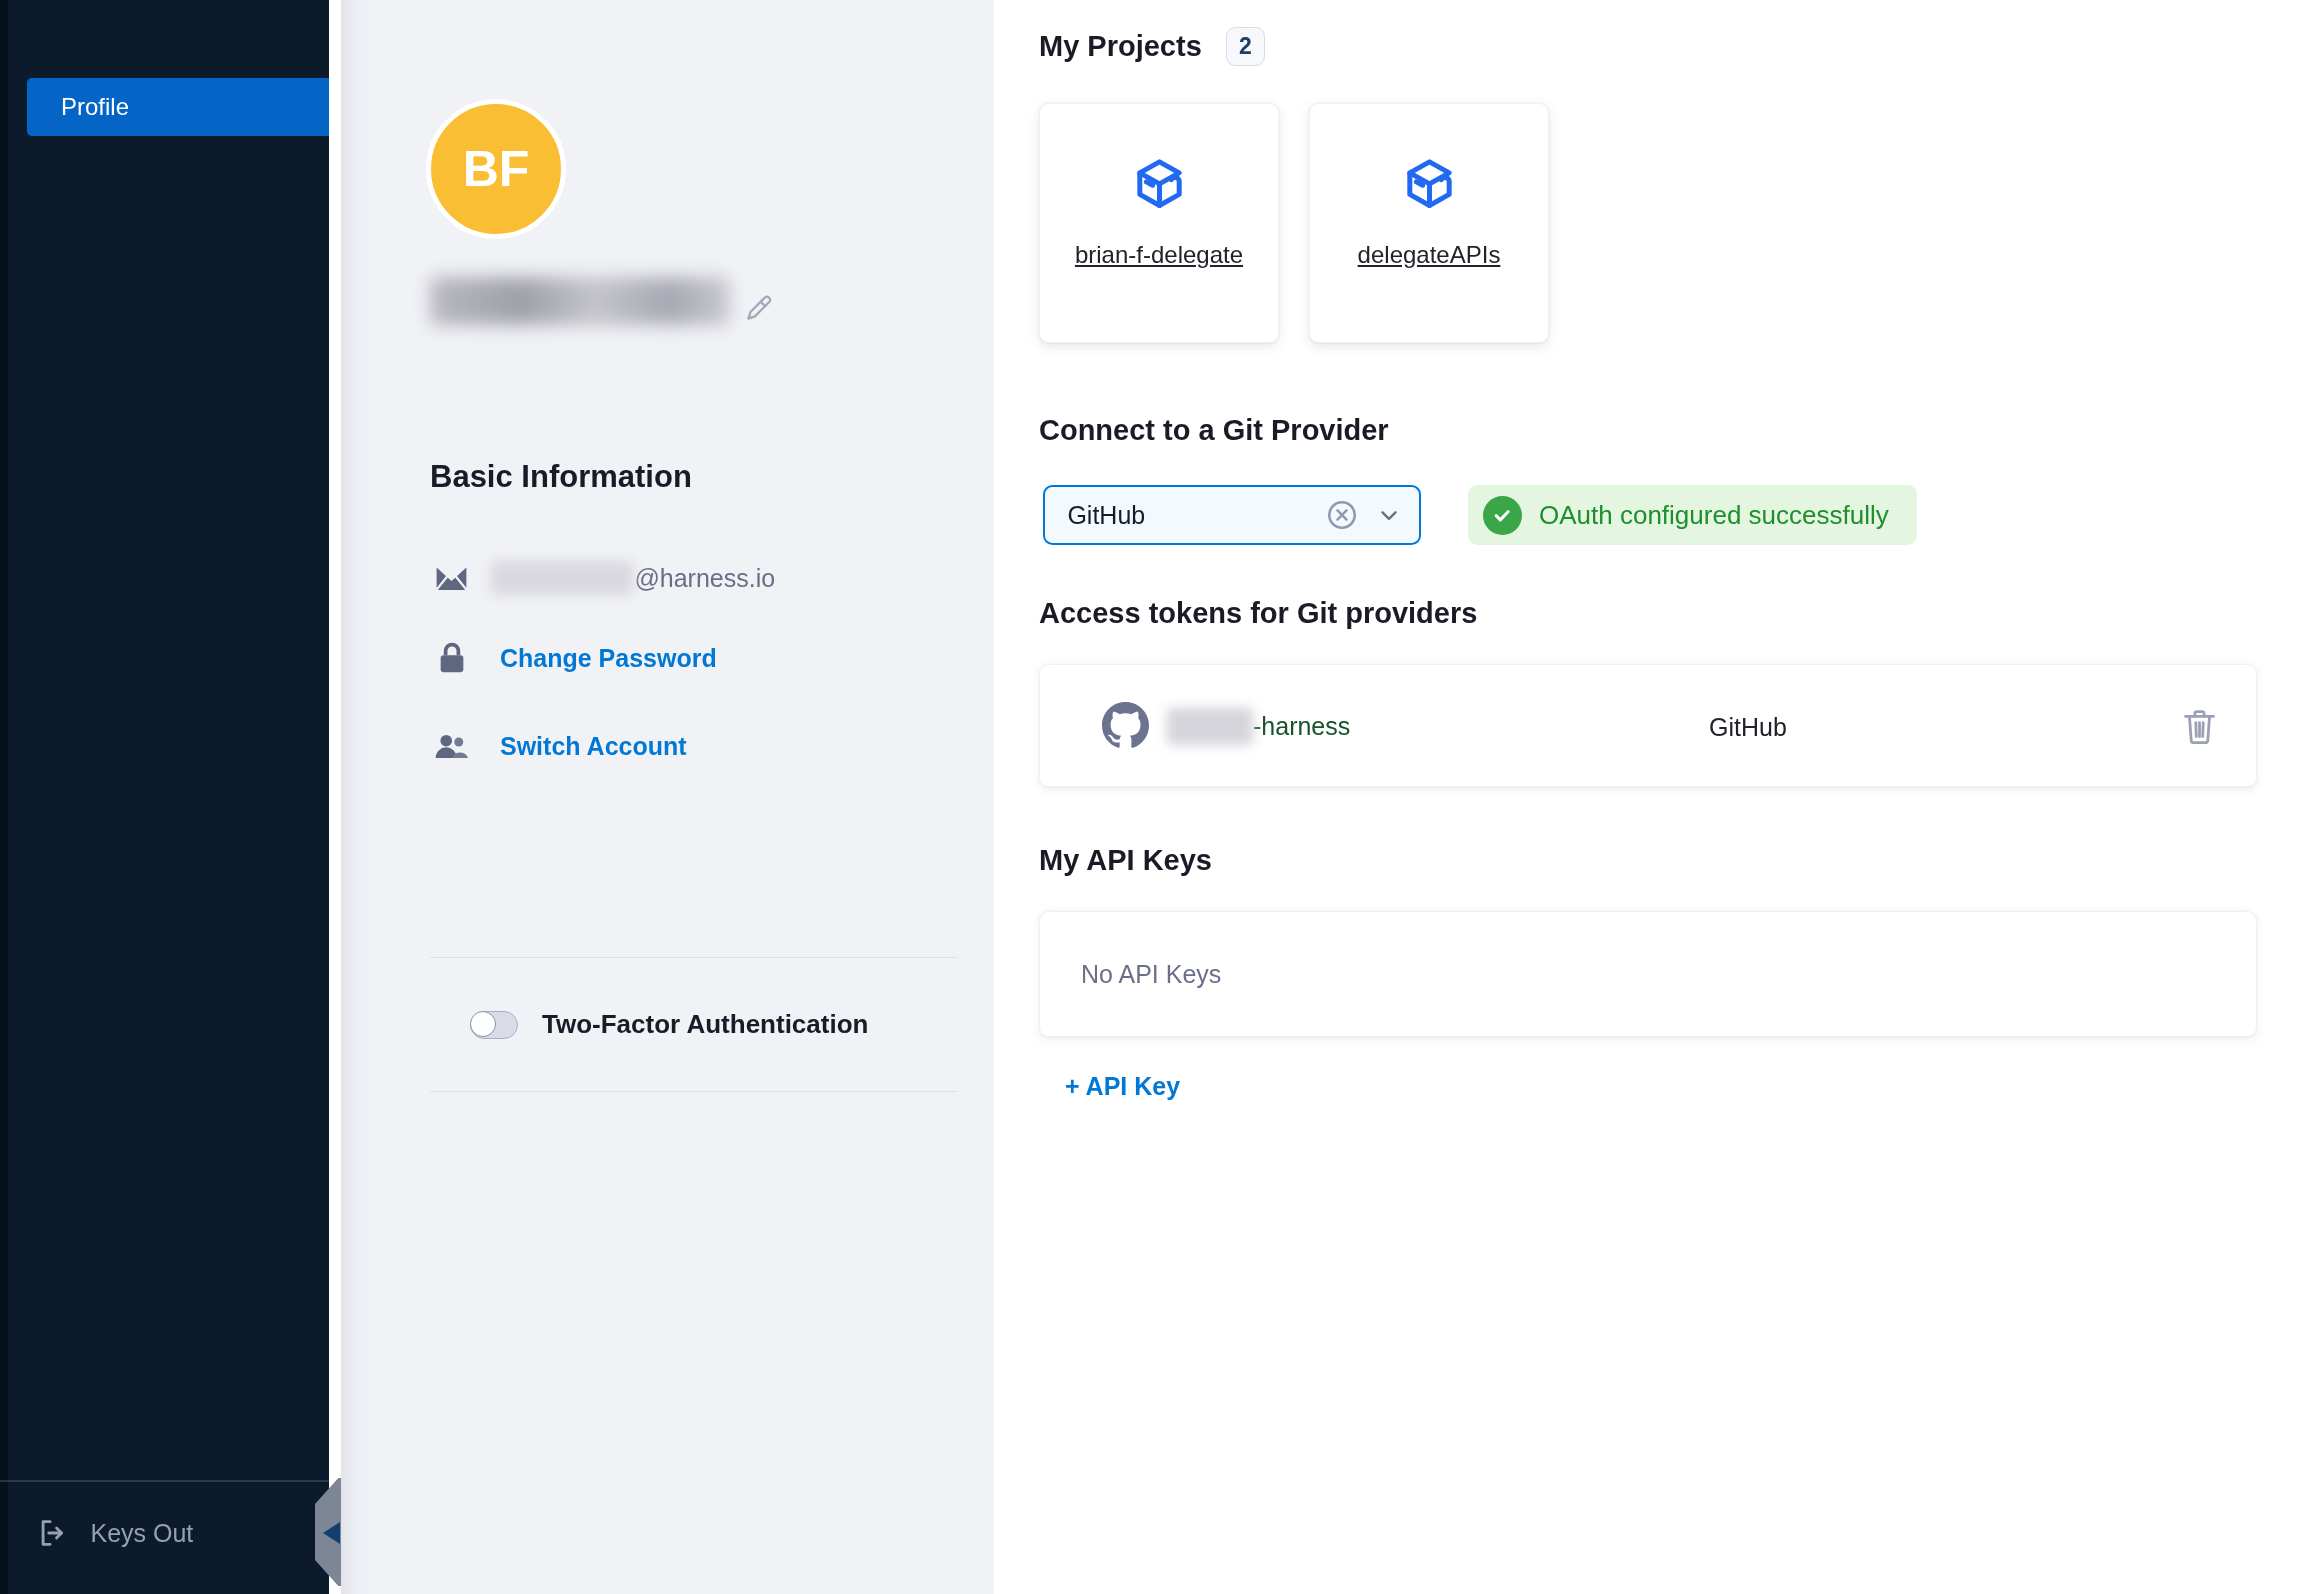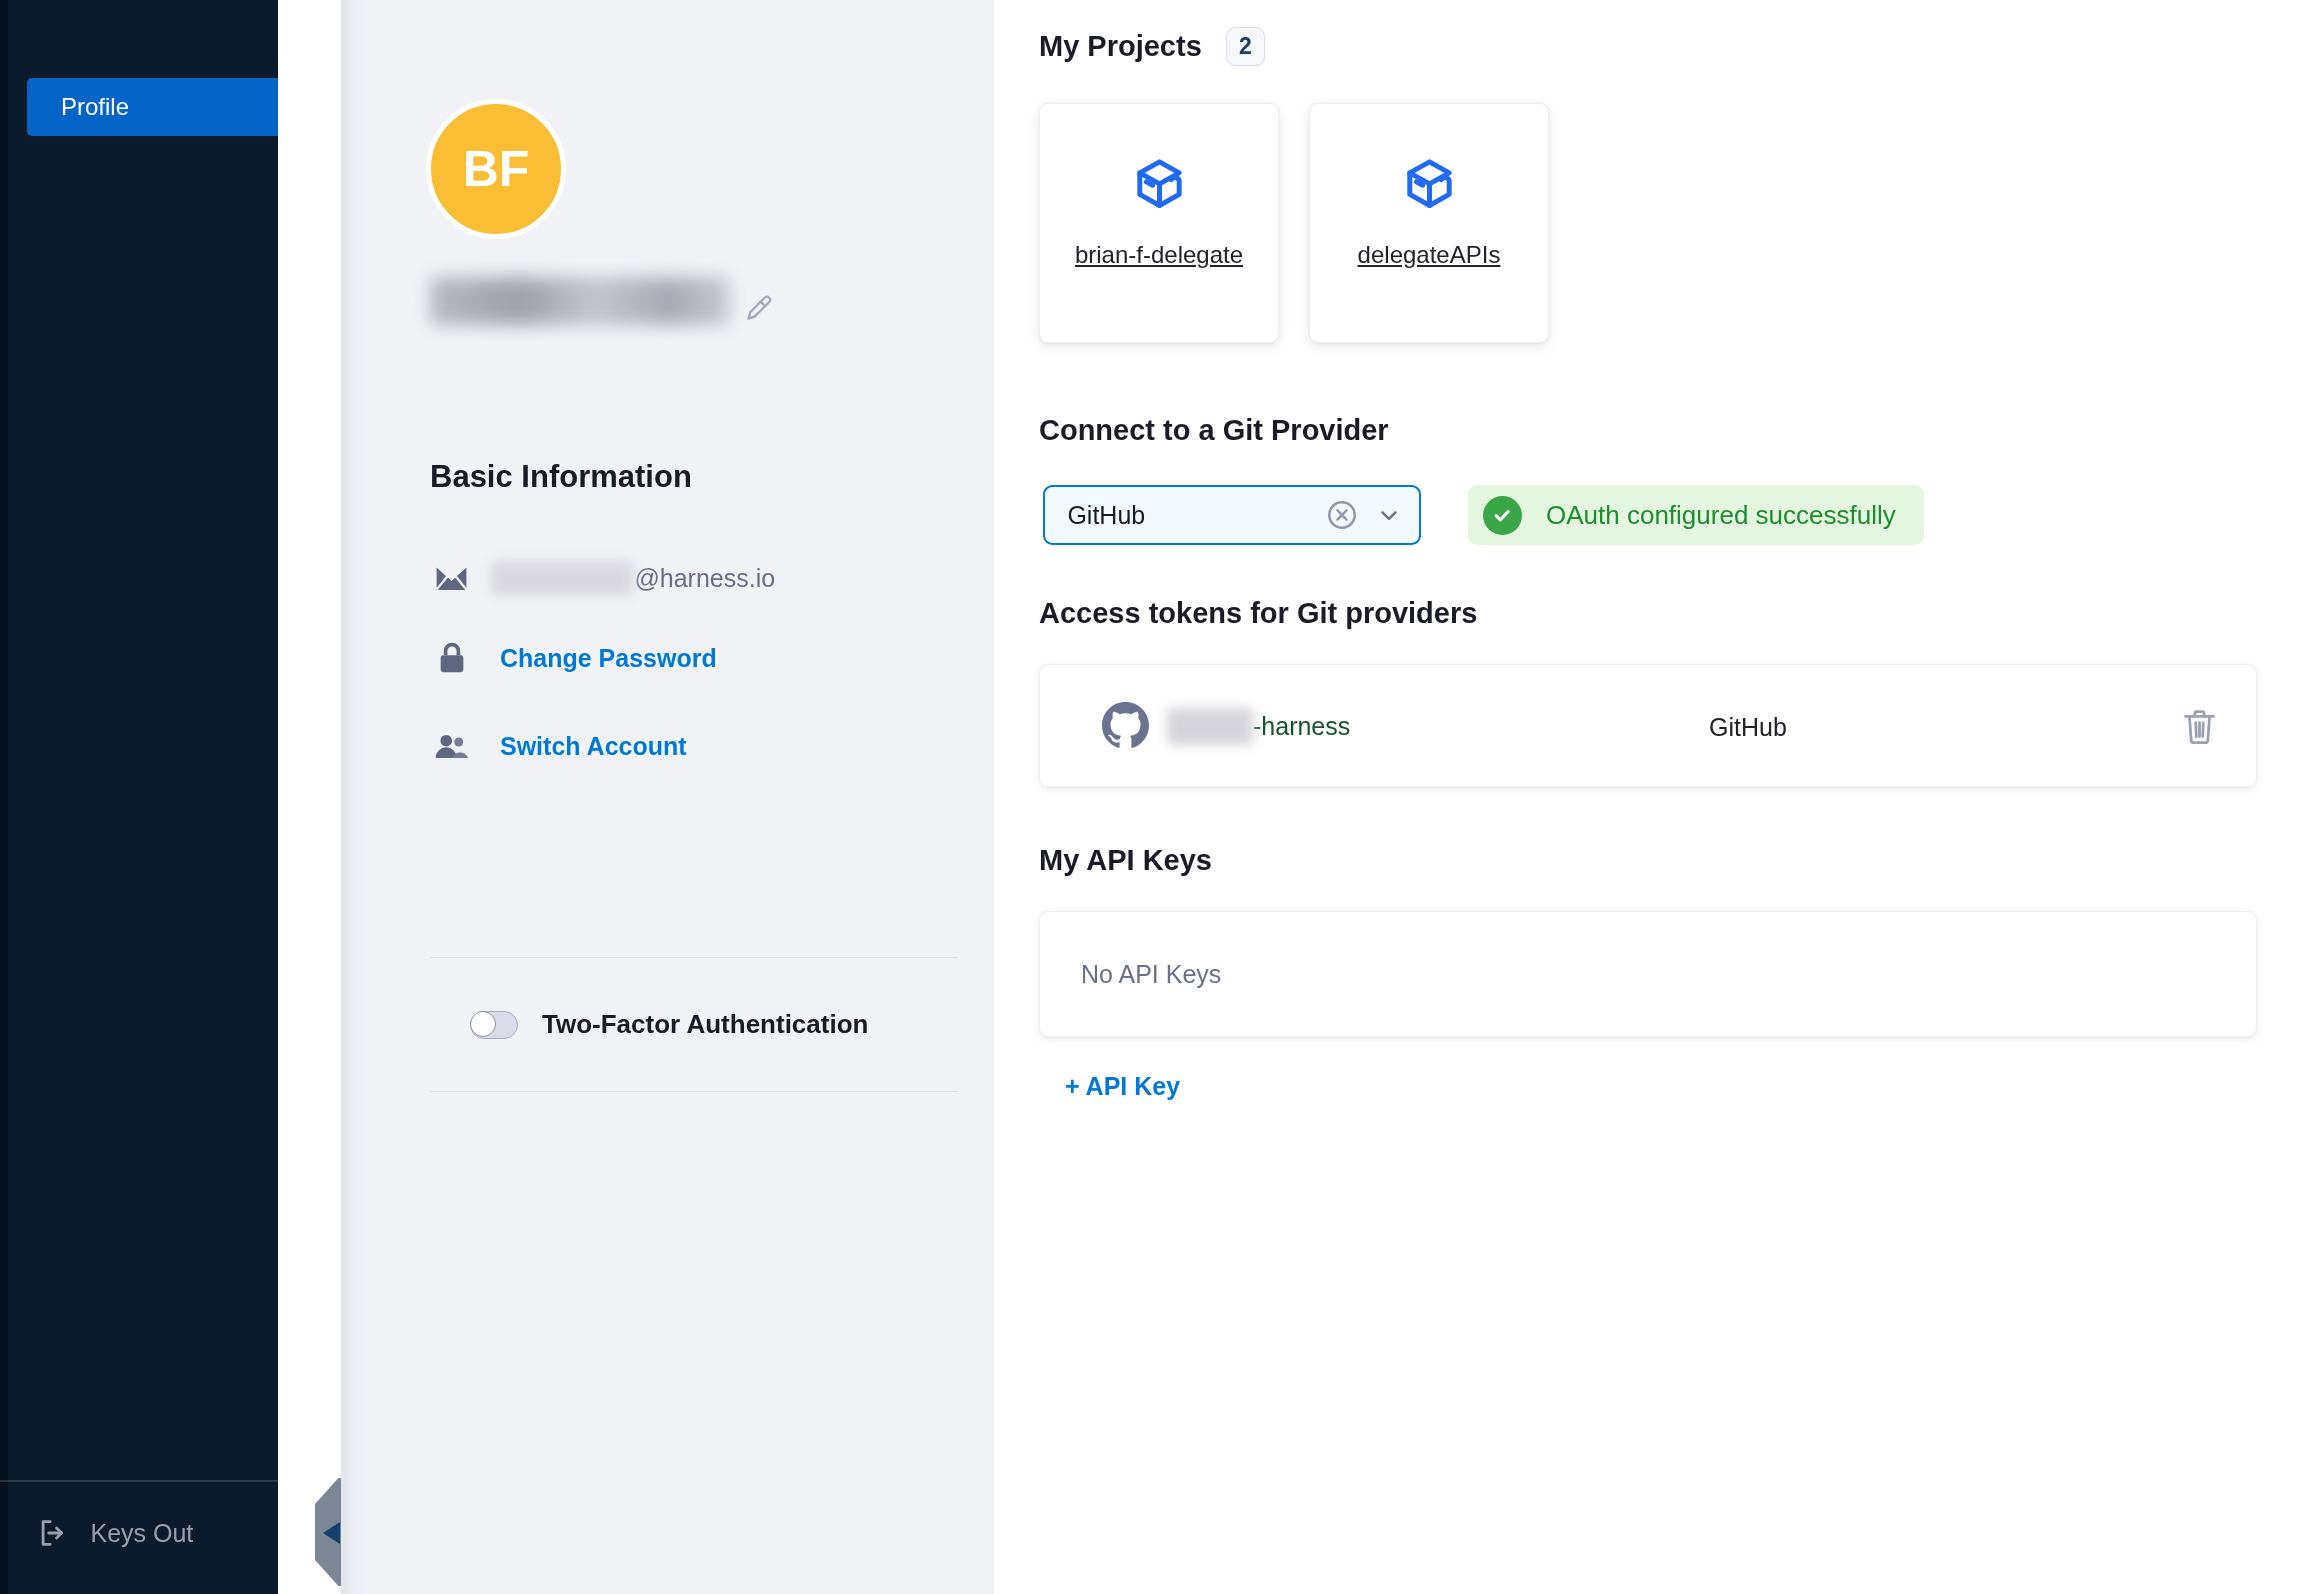--- a/index.html
+++ b/index.html
@@ -4,21 +4,21 @@
 <style>
   * { margin:0; padding:0; box-sizing:border-box; }
   html,body { width:2303px; height:1594px; overflow:hidden; }
   body {
     font-family:"Liberation Sans","DejaVu Sans",sans-serif;
     background:#ffffff; position:relative; color:#1B1B28;
   }
 
   
   .sidebar {
-    position:absolute; left:0; top:0; width:278px; height:1594px;
+    position:absolute; left:0; top:0; width:329px; height:1594px;
     background:#0B1B2C; z-index:1;
   }
   .sidebar-edge {
     position:absolute; left:0; top:0; width:8.4px; height:1594px;
     background:#06111E;
   }
   .nav-item-active {
     position:absolute; left:27px; right:0; top:78px; height:58px;
     background:#0565C6; border-radius:4.7px 0 0 4.7px;
     display:flex; align-items:center; padding-left:34px;
@@ -127,21 +127,21 @@
     position:absolute; left:48px; top:485px; width:378px; height:60px;
     background:#F3FAFF; border:2.8px solid #0278D5; border-radius:9.3px;
     display:flex; align-items:center; padding:0 17px 0 22.4px; cursor:pointer;
   }
   .git-select .value { font-size:25px; color:#1B1B28; flex:1; }
   .git-select .clear { margin-right:17px; display:flex; cursor:pointer; }
   .git-select .chev { display:flex; }
 
   .oauth-badge {
     position:absolute; left:473px; top:485px; height:60px; padding:0 28px 0 15px;
-    background:#E4F6E0; border-radius:9.3px; display:flex; align-items:center; gap:24px;
+    background:#E4F6E0; border-radius:9.3px; display:flex; align-items:center; gap:17px;
   }
   .oauth-badge .check-circle {
     width:39px; height:39px; border-radius:50%; background:#3BA648;
     display:flex; align-items:center; justify-content:center;
   }
   .oauth-badge .txt { font-size:26px; color:#1E8E2E; font-weight:500; }
 
   .wide-card {
     position:absolute; left:44px; width:1218px; background:#FFFFFF;
     border:0.9px solid #F0F0F4; border-radius:9.3px;

